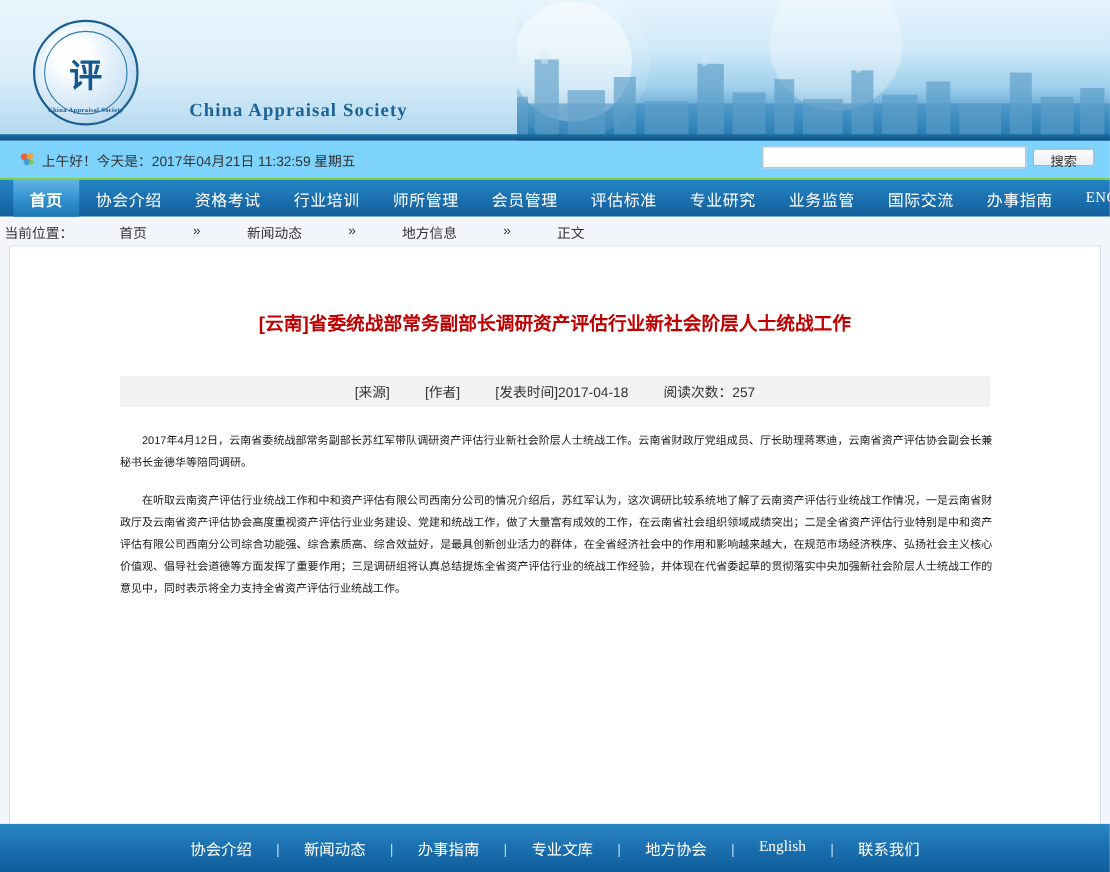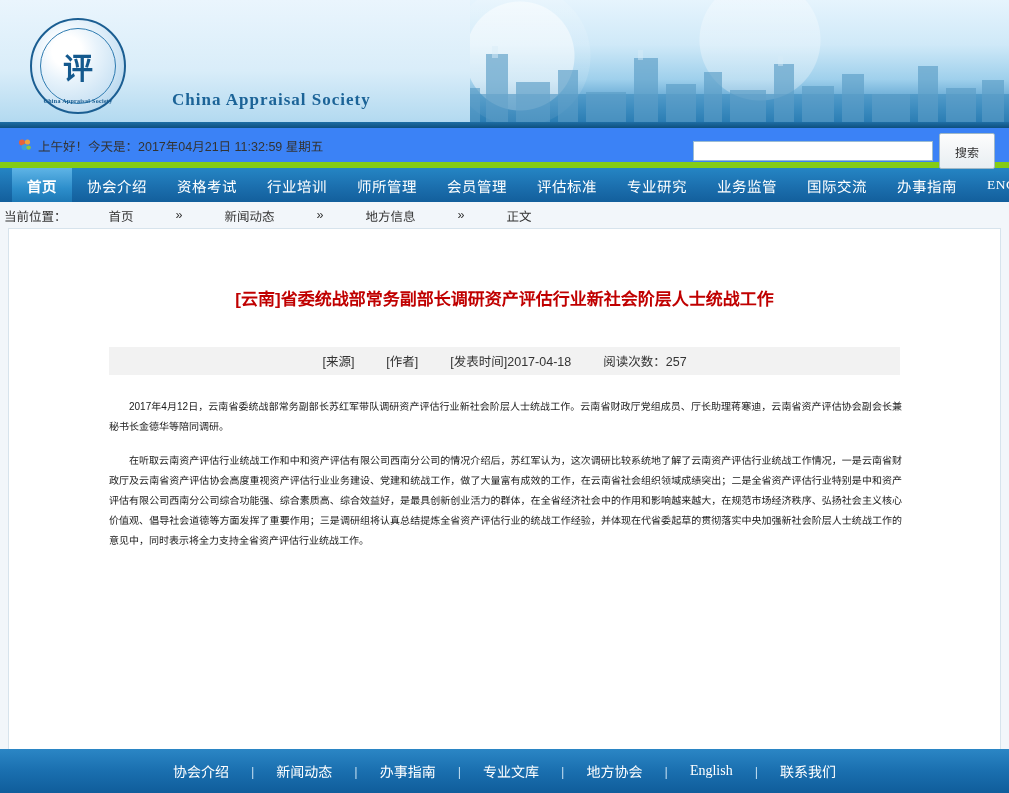--- a/index.html
+++ b/index.html
@@ -101,22 +101,22 @@
     font-size: 17px;
     font-weight: bold;
     color: #1b6397;
     letter-spacing: 1px;
   }
 
   
   .infobar {
     position: relative;
     height: 34px;
-    background: #3b82f6;
-    border-bottom: 6px solid #84cc16;
+    background: #7dd3fc;
+    border-bottom: 1px solid #84cc16;
     display: flex;
     align-items: center;
   }
   .infobar-left {
     display: flex;
     align-items: center;
     padding-left: 18px;
     gap: 6px;
     font-size: 12.5px;
     color: #333;
@@ -137,21 +137,21 @@
     width: 240px;
     height: 20px;
     border: 1px solid #9bbcd2;
     background: #fff;
     font-size: 12px;
     padding: 0 4px;
     box-sizing: border-box;
     outline: none;
   }
   .search-btn {
-    width: 56px; height: 36px;
+    width: 56px; height: 16px;
     border: 1px solid #9fb8c7;
     background: linear-gradient(180deg, #fdfdfd, #e8eef2);
     font-size: 12px;
     color: #333;
     cursor: pointer;
     border-radius: 2px;
   }
 
   
   .nav {

